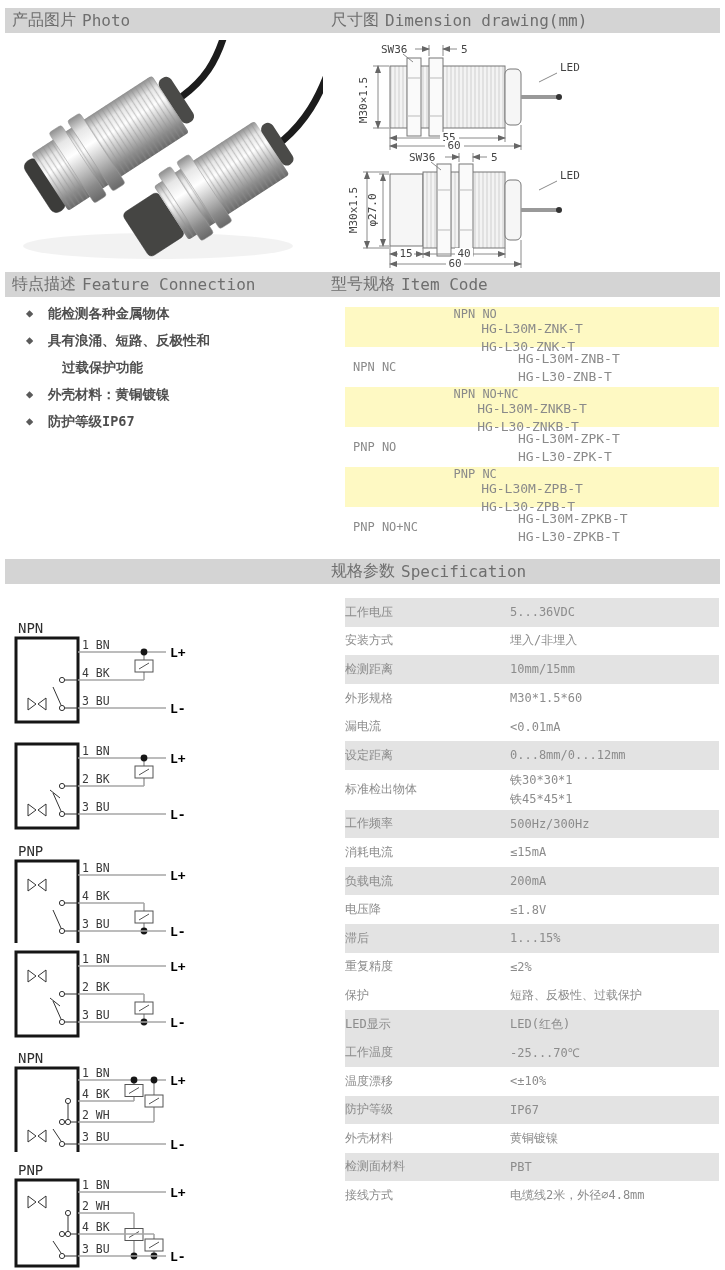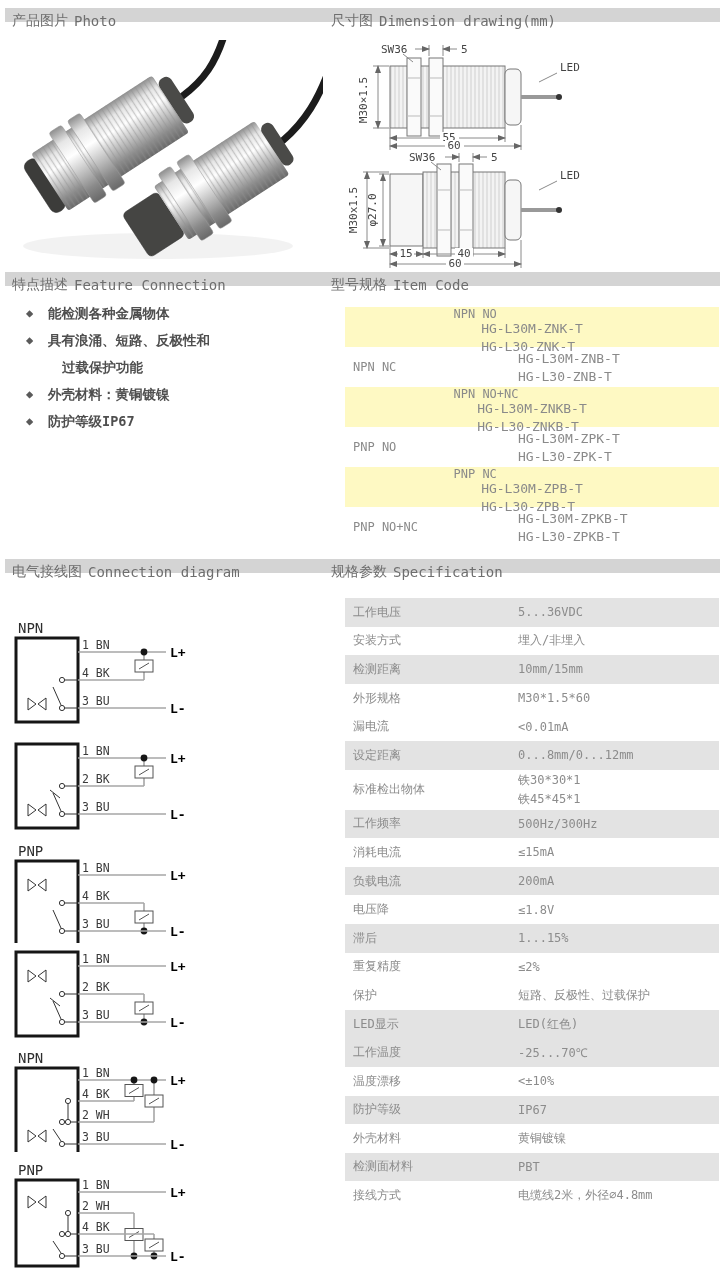--- a/index.html
+++ b/index.html
@@ -1,41 +1,41 @@
 <!DOCTYPE html>
 <html><head>
 <meta charset="utf-8">
 <style>
   html,body{margin:0;padding:0;background:#fff;}
   .page{position:relative;width:725px;height:1270px;background:#fff;overflow:hidden;
         font-family:"DejaVu Sans Mono","Liberation Mono",monospace;}
   
-  .band{position:absolute;left:5px;width:715px;height:14px;background:#d4d4d4;
-        color:#6e6e6e;font-size:14px;}
+  .band{position:absolute;left:5px;width:715px;height:25px;background:#d4d4d4;
+        color:#6e6e6e;font-size:16px;}
   .band .half{position:absolute;top:0;height:25px;display:flex;align-items:center;gap:6px;white-space:nowrap;}
   .band .half.l{left:7px;}
   .band .half.r{left:326px;}
   
   .features{position:absolute;left:26px;top:300px;width:300px;color:#4f4f4f;
             font-weight:bold;font-size:13.5px;}
   .feature{display:flex;}
   .feature .bullet{width:22px;font-size:12px;line-height:27px;color:#5a5a5a;}
   .feature .flines{line-height:27px;}
   .feature .flines .cont{padding-left:14px;}
   
   .item-table{position:absolute;left:345px;top:307px;width:374px;color:#8a8a8a;font-size:12px;}
   .item-row{display:flex;align-items:center;height:40px;}
   .item-row.gray{background:#fef9c3;flex-direction:column;}
   .item-type{width:165px;padding-left:8px;}
   .item-codes{display:flex;flex-direction:column;gap:3px;font-size:13px;}
   
   .spec-table{position:absolute;left:345px;top:598px;width:374px;color:#8c8c8c;font-size:12px;}
   .spec-row{display:flex;align-items:center;min-height:28.6px;}
   .spec-row.gray{background:#e3e3e3;}
-  .spec-label{width:165px;padding-left:8px;flex-shrink:0;}
+  .spec-label{width:165px;flex-shrink:0;}
   .spec-value{flex:1;display:flex;flex-direction:column;gap:2px;padding:2px 0;}
   
   .photo-svg,.dim-svg,.diagram{position:absolute;}
   .dim-svg text,.diagram text{font-family:"DejaVu Sans Mono","Liberation Mono",monospace;}
   .dline{stroke:#8a8a8a;stroke-width:1;fill:none;}
   .dtext{font-size:11px;fill:#444;}
   .dbg{fill:#fff;}
   .wire{stroke:#a6a6a6;stroke-width:1.6;}
   .dg-title{font-size:14px;fill:#2e2e2e;}
   .wlbl{font-size:11.5px;fill:#3a3a3a;}
@@ -271,24 +271,20 @@
       <div class="item-row">
         <div class="item-type">PNP NO+NC</div>
         <div class="item-codes">
           <div>HG-L30M-ZPKB-T</div>
           <div>HG-L30-ZPKB-T</div>
         </div>
       </div>
     </div>
 
   <div class="band" style="top:559px">
-    <span class="half l">
-      <span>电气接线图</span>
-      <span>Connection diagram</span>
-    </span>
     <span class="half r">
       <span>规格参数</span>
       <span>Specification</span>
     </span>
   </div>
 
   <div id="diagram-area">
       <svg class="diagram" style="left:8px;top:620px" width="210" height="108" viewBox="0 0 210 108">
         <rect x="8" y="18" width="62" height="84" fill="none" stroke="#161616" stroke-width="3"></rect>
         <text x="10" y="13" class="dg-title">NPN</text>

